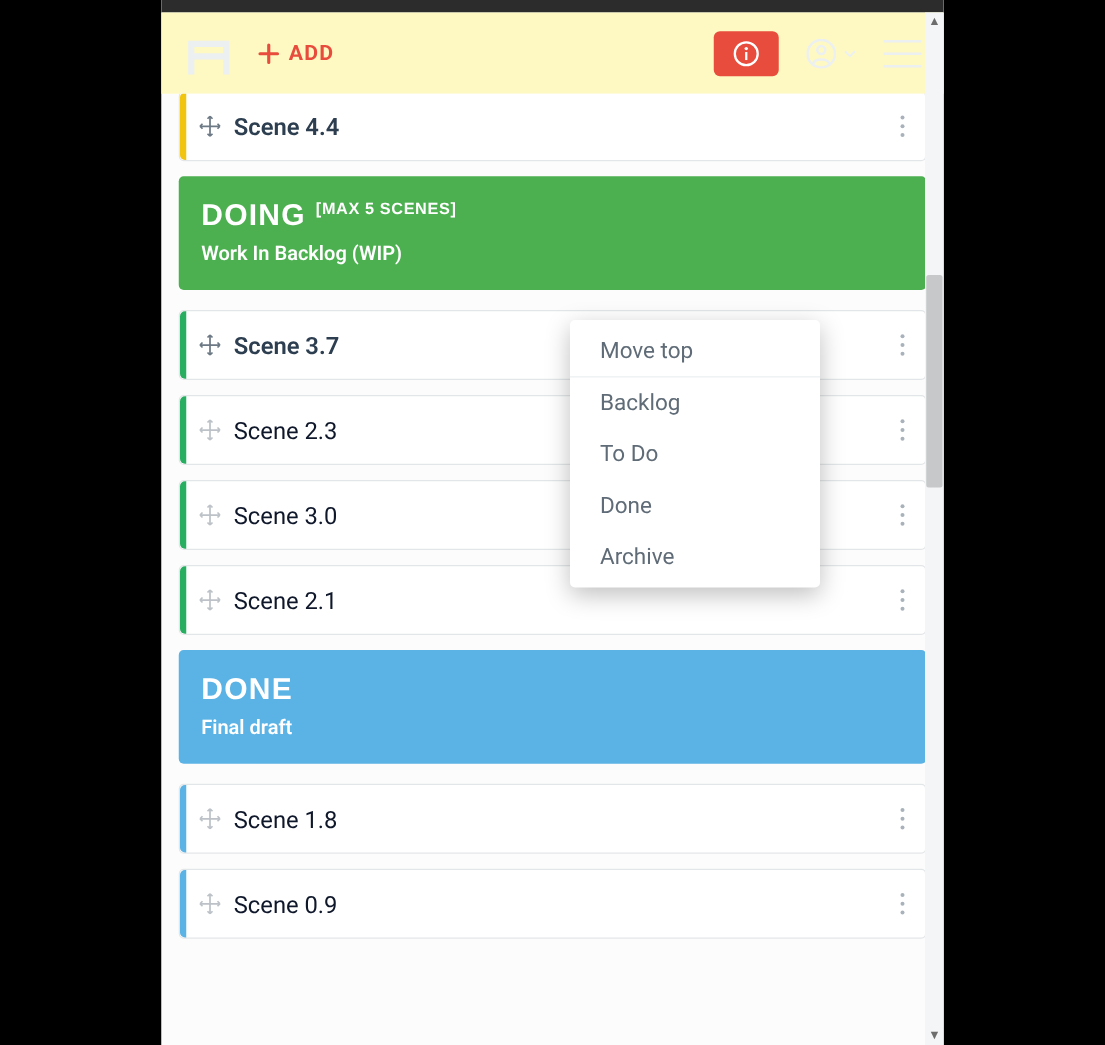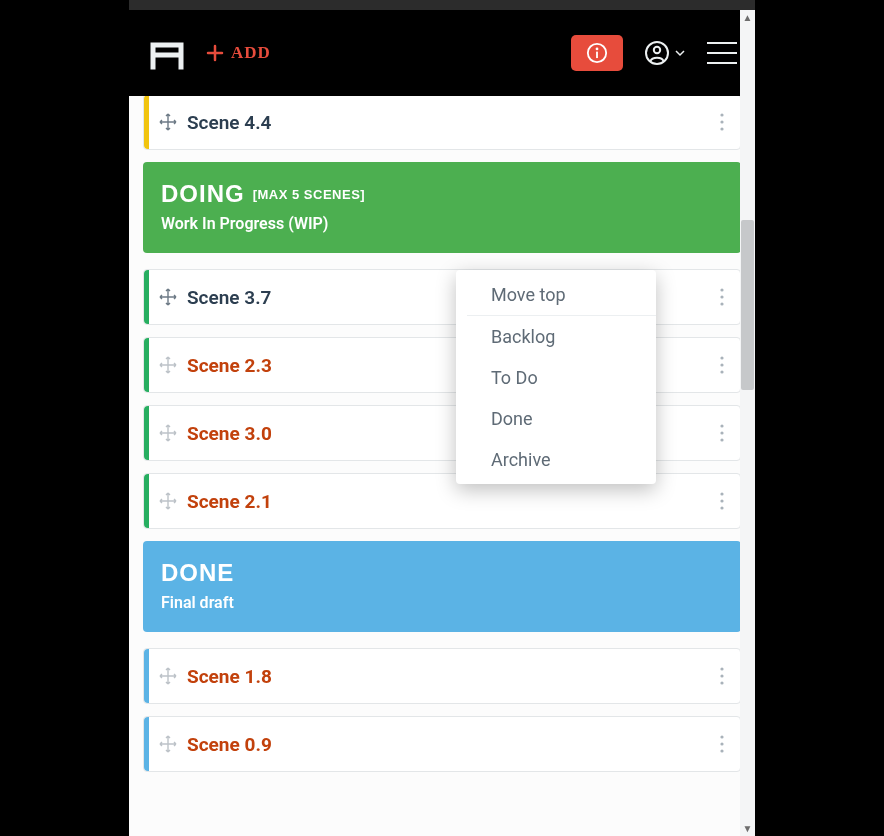--- a/index.html
+++ b/index.html
@@ -16,27 +16,26 @@
     background: #fcfcfc;
     position: relative;
     overflow: hidden;
   }
   .blackbar-top {
     height: 10px;
     background: #2c2c2c;
     width: 100%;
   }
   .navbar {
-    height: 86px;
-    background: #000000;
+    height: 65px;
+    background: #fef9c3;
     display: flex;
     align-items: center;
     padding: 0 18px;
     position: relative;
-    font-family: Liberation Serif, serif;
   }
   .logo {
     display: flex;
     align-items: center;
     margin-right: 18px;
   }
   .logo svg { width: 40px; height: 40px; }
   .add-btn {
     display: flex;
     align-items: center;
@@ -115,41 +114,41 @@
     display: flex;
     align-items: center;
   }
   .drag svg { width: 18px; height: 18px; }
   .drag.disabled svg { opacity: 0.45; }
   .card .title {
     font-size: 19px;
     color: #2c3e50;
     font-weight: 600;
   }
-  .card .title.muted { color: #c2410c; font-weight: 700; }
+  .card .title.muted { color: #0f172a; font-weight: 400; }
   .kebab {
     margin-left: auto;
     color: #a9b2ba;
     font-size: 20px;
     padding: 0 4px;
     cursor: pointer;
     line-height: 0;
   }
   .section-header {
     border-radius: 4px;
     padding: 18px 18px 20px 18px;
     color: #fff;
     margin-bottom: 16px;
     margin-top: 8px;
   }
   .section-header.green { background: #4caf50; }
   .section-header.blue  { background: #5bb3e5; }
   .section-header .h-row {
     display: flex;
-    align-items: center;
+    align-items: flex-start;
     gap: 8px;
   }
   .section-header .big {
     font-size: 24px;
     font-weight: 800;
     letter-spacing: 1px;
     font-family: "Arial Black", Impact, sans-serif;
     text-transform: uppercase;
   }
   .section-header .small {
@@ -271,21 +270,21 @@
             <circle cx="2" cy="16" r="1.6" fill="#a9b2ba"></circle>
         </svg>
       </div>
     </div>
 
     <div class="section-header green">
       <div class="h-row">
         <span class="big">DOING</span>
         <span class="small">[MAX 5 SCENES]</span>
       </div>
-      <div class="sub">Work In Progress (WIP)</div>
+      <div class="sub">Work In Backlog (WIP)</div>
     </div>
 
     <div class="card">
       <div class="stripe green"></div>
       <div class="drag">
         <svg viewBox="0 0 18 18">
             <path d="M9 1 L11 3 M9 1 L7 3 M9 1 V17 M9 17 L7 15 M9 17 L11 15 M1 9 H17 M1 9 L3 7 M1 9 L3 11 M17 9 L15 7 M17 9 L15 11" stroke="#6d7a86" stroke-width="1.4" fill="none"></path>
           </svg>
       </div>
       <div class="title">Scene 3.7</div>
@@ -385,21 +384,21 @@
         <svg width="4" height="18" viewBox="0 0 4 18">
             <circle cx="2" cy="2" r="1.6" fill="#a9b2ba"></circle>
             <circle cx="2" cy="9" r="1.6" fill="#a9b2ba"></circle>
             <circle cx="2" cy="16" r="1.6" fill="#a9b2ba"></circle>
           </svg>
       </div>
     </div>
 
   </div>
 
-  <div class="popup" style="top:270px; left:327px;padding-left:11px;">
+  <div class="popup" style="top:256px; left:327px;">
     <div class="item">Move top</div>
     <div class="item">Backlog</div>
     <div class="item">To Do</div>
     <div class="item">Done</div>
     <div class="item">Archive</div>
   </div>
 
   <div class="scrollbar">
     <div class="arrow up">▲</div>
     <div class="thumb" style="top:210px; height:170px;"></div>

